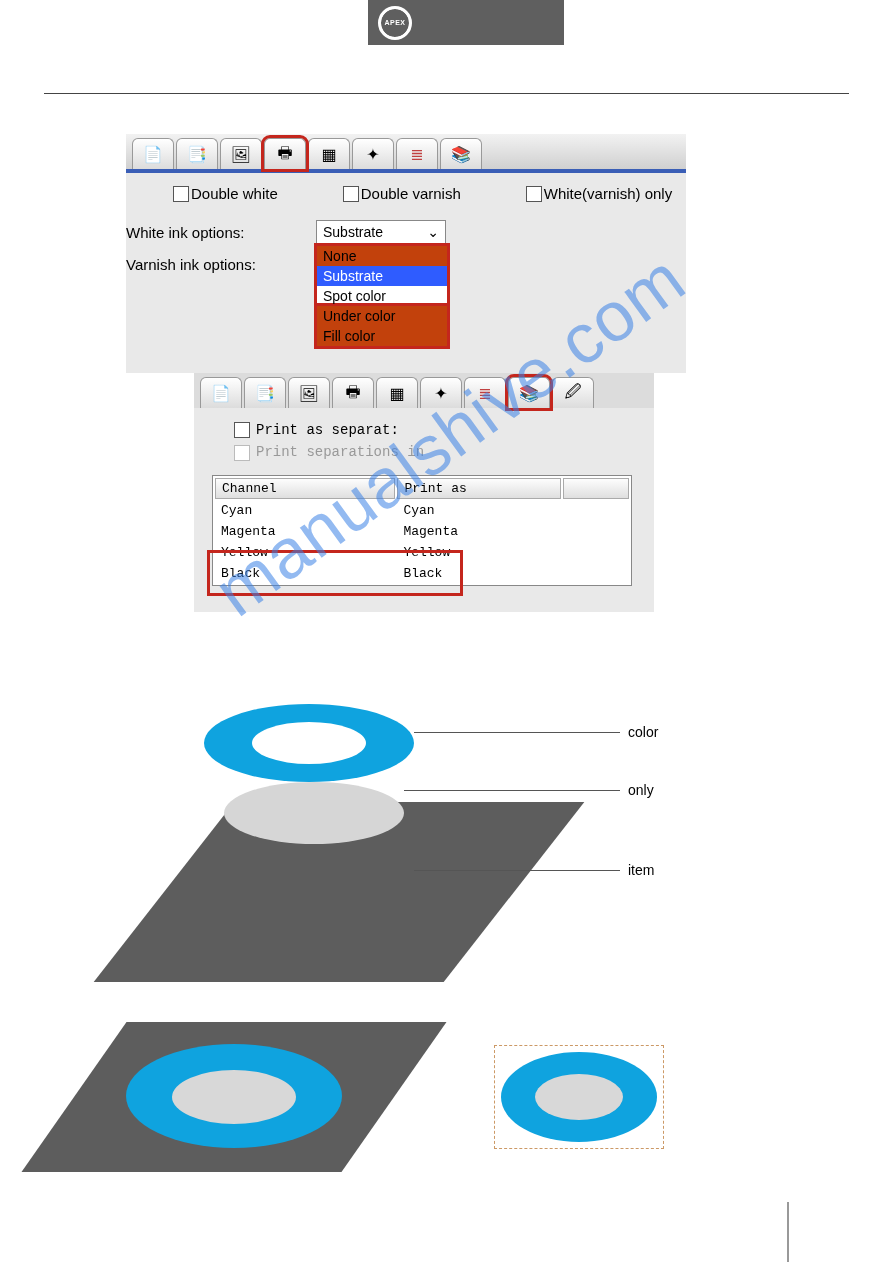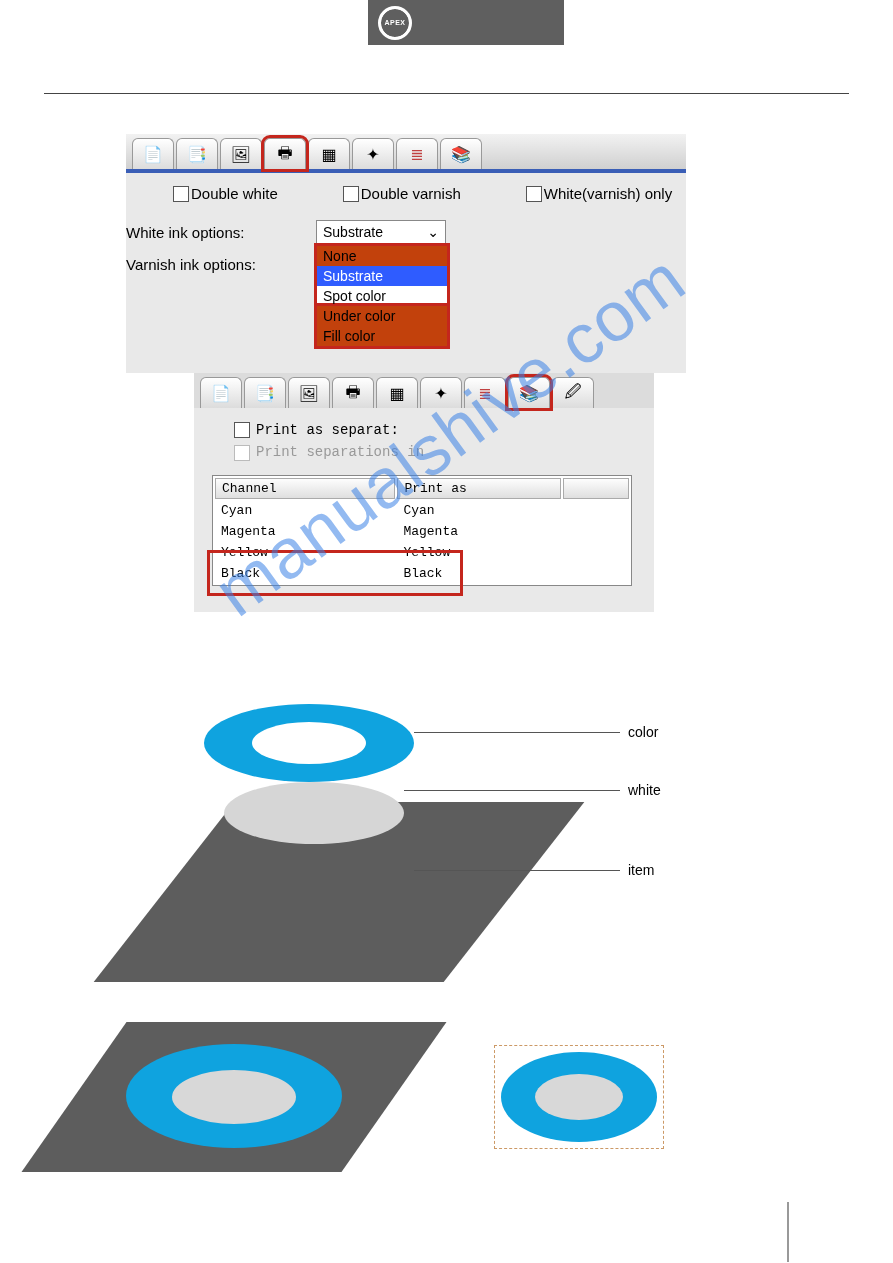--- a/index.html
+++ b/index.html
@@ -494,21 +494,21 @@
 
   <div class="diagram1">
     <div class="slab"></div>
     <div class="ring-white"></div>
     <div class="ring-color"></div>
 
     <div class="leader" style="left:300px;top:40px;width:206px;"></div>
     <div class="lbl" style="left:514px;top:32px;">color</div>
 
     <div class="leader" style="left:290px;top:98px;width:216px;"></div>
-    <div class="lbl" style="left:514px;top:90px;">white</div>
+    <div class="lbl" style="left:514px;top:90px;">only</div>
 
     <div class="leader" style="left:300px;top:178px;width:206px;"></div>
     <div class="lbl" style="left:514px;top:170px;">item</div>
   </div>
 
   <div class="diagram2">
     <div class="slab2">
       <div class="bg"></div>
       <div class="ring"></div>
       <div class="hole"></div>

